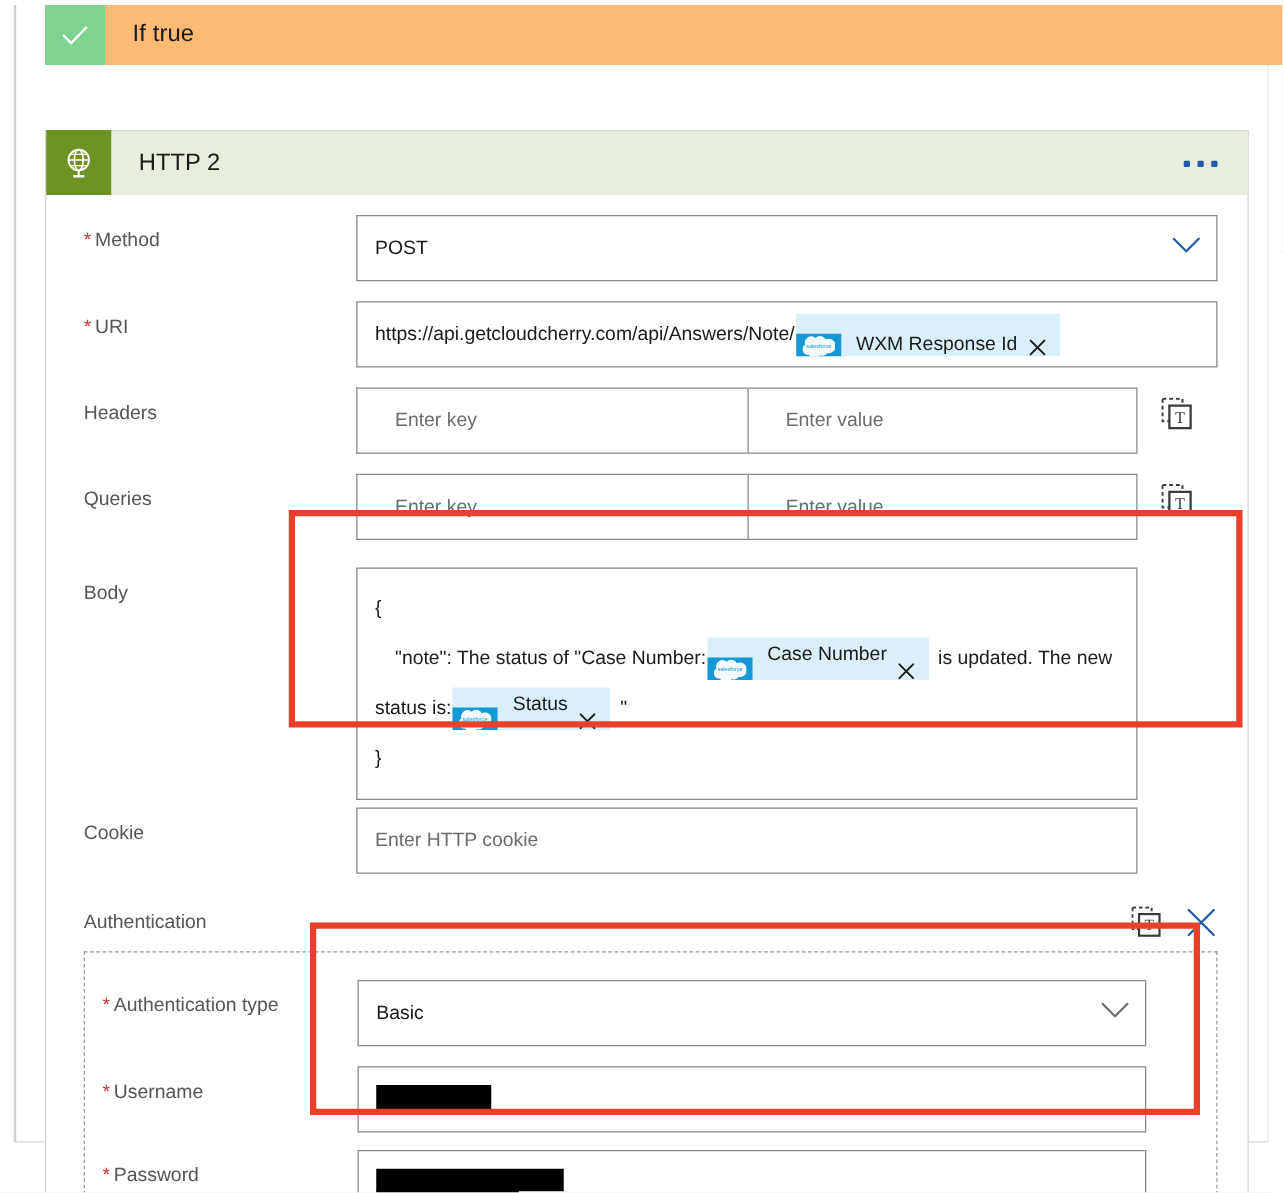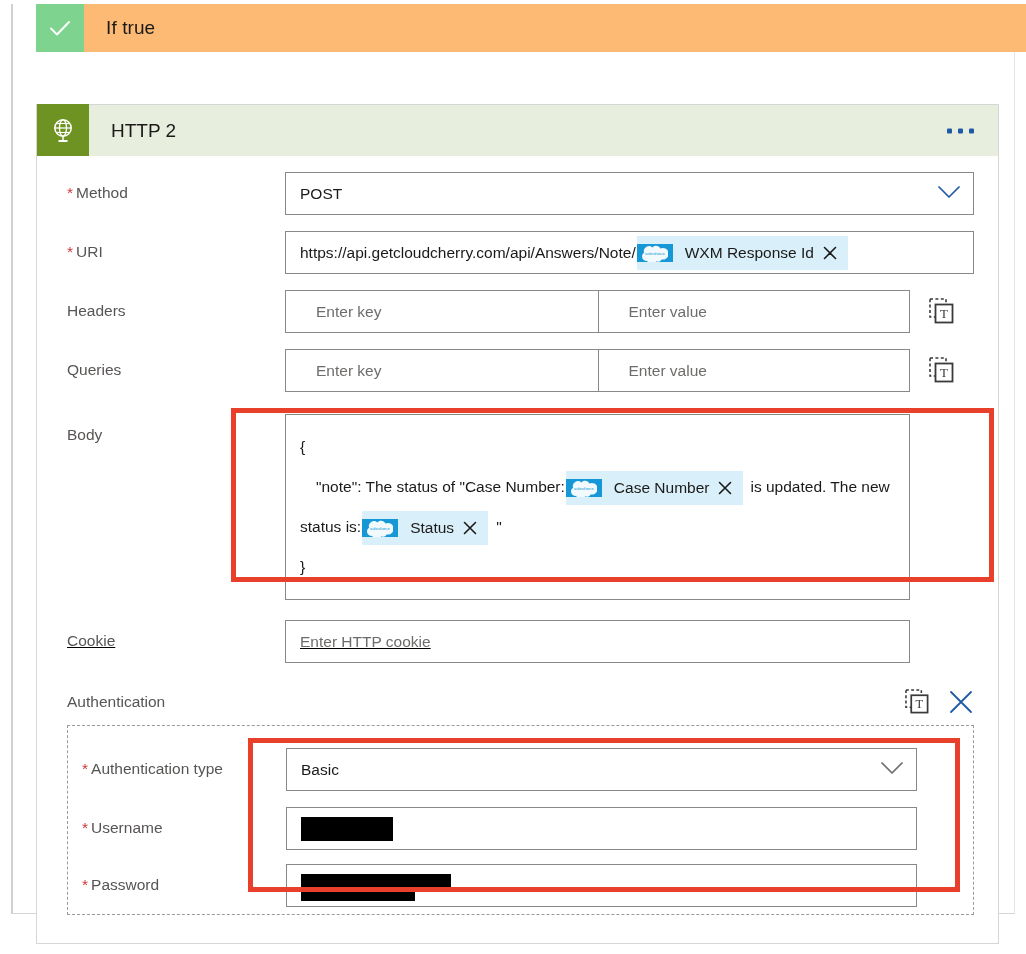--- a/index.html
+++ b/index.html
@@ -110,21 +110,21 @@
   }
   .req { color: #d13438; margin-right: 3px; }
 
   .fld {
     flex: 1;
     min-width: 0;
     position: relative;
   }
   .input {
     width: 100%;
-    height: 43px;
+    height: 53px;
     border: 1px solid #8a8886;
     background: #fff;
     display: flex;
     align-items: center;
     padding: 0 14px;
     font-size: 15.5px;
     color: #1b1a19;
   }
   .input.placeholder { color: #6e6c6a; }
   .chev {
@@ -142,21 +142,21 @@
   .tbox {
     flex: 0 0 64px;
     display: flex; align-items: center; justify-content: center;
     padding-top: 8px;
     cursor: pointer;
   }
 
   
   .chip {
     display: inline-flex;
-    align-items: center;
+    align-items: flex-end;
     background: #d9f0fa;
     height: 34px;
     vertical-align: middle;
     margin: 0 1px;
     cursor: pointer;
   }
   .chip .logo {
     width: 36px;
     background: #1798d6;
     display: flex; align-items: center; justify-content: center;
@@ -385,21 +385,21 @@
                       <path d="M1.5 1.5 L12.5 12.5 M12.5 1.5 L1.5 12.5" stroke="#1b1a19" stroke-width="1.6" stroke-linecap="round"></path>
                     </svg>
                   </span>
                 </span><span style="margin-left:7px">"</span>
               </div>
               <div>}</div>
             </div>
           </div>
         </div>
 
-        <div class="row" style="margin-top:20px; padding-right:88px;text-decoration:underline;">
+        <div class="row" style="margin-top:6px; padding-right:88px;">
           <div class="lbl">Cookie</div>
           <div class="fld">
             <div class="input placeholder">Enter HTTP cookie</div>
           </div>
         </div>
 
         <div class="auth-head">
           <div class="t">Authentication</div>
           <div class="ic">
             <svg width="25" height="26" viewBox="0 0 26 27" aria-hidden="true">

